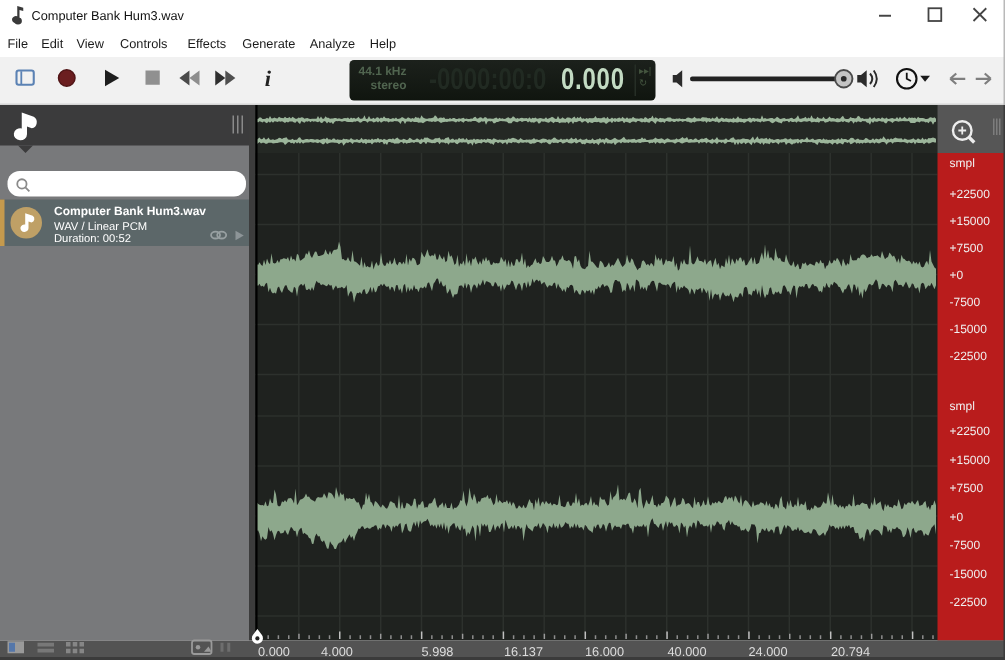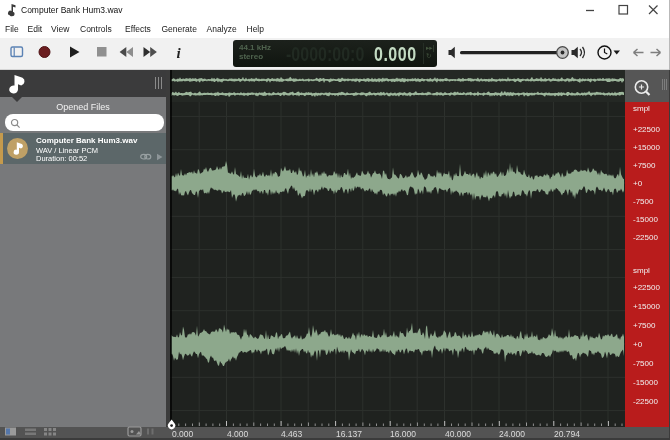--- a/index.html
+++ b/index.html
@@ -55,21 +55,21 @@
    <circle cx="44.5" cy="14" r="5.5" fill="#6b1e20" stroke="#511517" stroke-width="1"></circle>
    <path d="M70 8.5 L79.5 14 L70 19.5 Z" fill="#1e1e1e"></path>
    <rect x="97" y="9" width="9.5" height="9.5" fill="#909090"></rect>
    <path d="M126.3 9 L119.6 14 L126.3 19 Z" fill="#4a4a4a"></path>
    <path d="M133 9 L126.3 14 L133 19 Z" fill="#8e8e8e"></path>
    <path d="M143.5 9 L150.2 14 L143.5 19 Z" fill="#2f2f2f"></path>
    <path d="M150.2 9 L156.9 14 L150.2 19 Z" fill="#4f4f4f"></path>
    <text x="176.5" y="19.5" font-family="Liberation Serif,serif" font-size="15" font-style="italic" font-weight="bold" fill="#222">i</text>
   </svg>
   <div class="abs" style="left:233px;top:2px;width:204px;height:27px;background:linear-gradient(180deg,#1c211c,#10150f);border-radius:3px;"></div>
-  <div class="abs" style="left:239px;top:6px;font-size:8px;font-weight:bold;color:#50644f;line-height:8.5px;">44.1 kHz<br>stereo</div>
+  <div class="abs" style="left:239px;top:6px;font-size:8px;font-weight:bold;color:#50644f;line-height:8.5px;text-align:right;">44.1 kHz<br>stereo</div>
   <div class="abs lcd" style="left:286px;top:5px;font-size:16px;font-weight:bold;color:#212a22;">-0000:00:0</div>
   <div class="abs lcd" style="left:374px;top:5px;font-size:16px;font-weight:bold;color:#c3dbc3;letter-spacing:0.5px;">0.000</div>
   <div class="abs" style="left:422.5px;top:5px;width:1px;height:21px;background:#262e26;"></div>
   <div class="abs" style="left:426px;top:6px;font-size:6.5px;color:#44553f;line-height:8px;">▸▸|<br>↻</div>
   <svg class="abs" style="left:440px;top:0" width="230" height="31" viewBox="0 0 230 31">
    <path d="M8.5 12 L11 12 L14.8 8.8 L14.8 20.2 L11 17 L8.5 17 Z" fill="#2b2b2b"></path>
    <rect x="20" y="13" width="107" height="3.2" rx="1.5" fill="#222"></rect>
    <circle cx="122.5" cy="14.5" r="5.8" fill="#c4c4c4" stroke="#4a4a4a" stroke-width="1.3"></circle>
    <circle cx="122.5" cy="14.5" r="1.9" fill="#2a2a2a"></circle>
    <path d="M131.5 12 L134 12 L137.8 8.8 L137.8 20.2 L134 17 L131.5 17 Z" fill="#2b2b2b"></path>
@@ -317,21 +317,20 @@
  <div id="divider"></div>
  <div id="topstrip">
   <svg class="abs" style="left:6px;top:2px" width="24" height="24" viewBox="0 0 24 24">
    <path d="M8.5 3 L16.5 5.8 A4.2 4.2 0 0 1 15.2 13.5 L12 12.3 L12 17.5 A4.4 4 0 1 1 8.5 13.6 Z" fill="#fff"></path>
   </svg>
   <div class="abs" style="left:155px;top:7px;width:1px;height:12px;background:#8a8a8a;"></div>
   <div class="abs" style="left:158px;top:7px;width:1px;height:12px;background:#8a8a8a;"></div>
   <div class="abs" style="left:161px;top:7px;width:1px;height:12px;background:#8a8a8a;"></div>
  </div>
  <div class="abs" style="left:12px;top:97px;width:0;height:0;border-left:5px solid transparent;border-right:5px solid transparent;border-top:5px solid #3b3b3c;"></div>
- <div id="openedfiles">Opened Files</div>
  <div id="searchbox">
       <svg style="position:absolute;left:5px;top:3.5px" width="11" height="11" viewBox="0 0 11 11">
         <circle cx="4.6" cy="4.6" r="3.1" fill="none" stroke="#8a8a8a" stroke-width="1.2"></circle>
         <line x1="6.9" y1="6.9" x2="9.6" y2="9.6" stroke="#8a8a8a" stroke-width="1.2"></line>
       </svg>
     </div>
  <div id="entry"></div>
  <div id="entrybar"></div>
  <div id="entrycircle">
       <svg style="position:absolute;left:4px;top:3px" width="14" height="15" viewBox="0 0 14 15">
@@ -341,22 +340,22 @@
  <div class="et" style="top:136px;font-size:8px;font-weight:bold;">Computer Bank Hum3.wav</div>
  <div class="et" style="top:145.5px;font-size:7.5px;">WAV / Linear PCM</div>
  <div class="et" style="top:154px;font-size:7.5px;">Duration: 00:52</div>
  <svg class="abs" style="left:139px;top:151px" width="26" height="12" viewBox="0 0 26 12">
   <ellipse cx="4.7" cy="5.7" rx="3" ry="2.3" fill="none" stroke="#98a0a2" stroke-width="1.2"></ellipse>
   <ellipse cx="8.8" cy="5.7" rx="3" ry="2.3" fill="none" stroke="#98a0a2" stroke-width="1.2"></ellipse>
   <path d="M18 2.8 L23.5 6 L18 9.2 Z" fill="#8d9598"></path>
  </svg>
  <div id="statusbar">
   <div class="tlab" style="left:172px">0.000</div>
-      <div class="tlab" style="left:227px">4.000</div>
-      <div class="tlab" style="left:281px">4.463</div>
+      <div class="tlab" style="left:214px">4.000</div>
+      <div class="tlab" style="left:281px">5.998</div>
       <div class="tlab" style="left:336px">16.137</div>
       <div class="tlab" style="left:390px">16.000</div>
       <div class="tlab" style="left:445px">40.000</div>
       <div class="tlab" style="left:499px">24.000</div>
       <div class="tlab" style="left:554px">20.794</div>
   <svg class="abs" style="left:0;top:-2px" width="170" height="15" viewBox="0 0 170 15">
    <rect x="5" y="2.5" width="11" height="8" fill="#9a9a9a"></rect>
    <rect x="6" y="3.5" width="4" height="6" fill="#5577aa"></rect>
    <rect x="25" y="3.5" width="11" height="2.5" fill="#787878"></rect>
    <rect x="25" y="7.5" width="11" height="2.5" fill="#787878"></rect>

